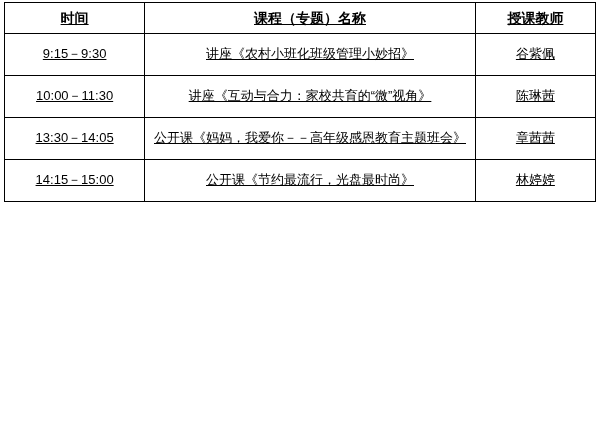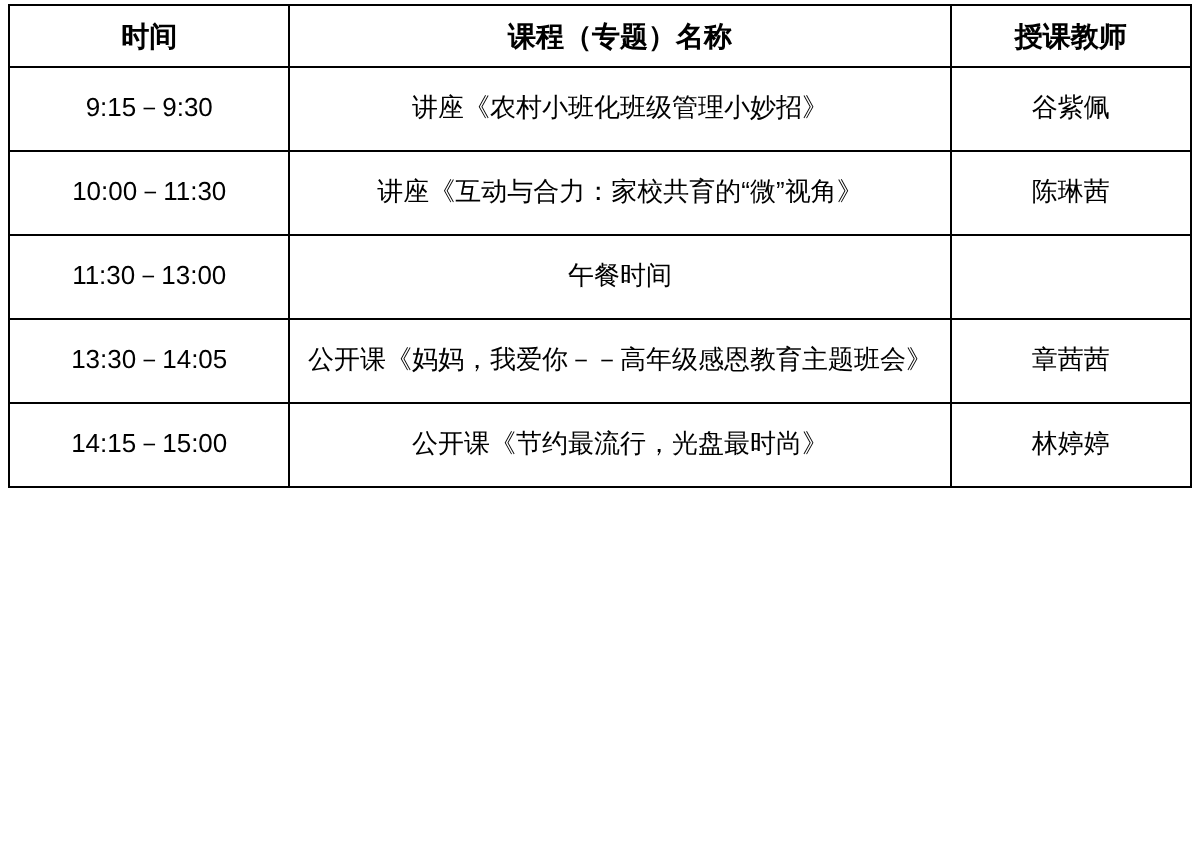--- a/index.html
+++ b/index.html
@@ -12,20 +12,21 @@
     height: 431px;
     font-family: "Liberation Sans", "DejaVu Sans", sans-serif;
     color: #000000;
     overflow: hidden;
   }
   .sheet {
     width: 601px;
     height: 431px;
     box-sizing: border-box;
     padding: 2px 4px 4px 4px;
+    text-decoration: underline;
   }
   table.schedule {
     width: 592px;
     border-collapse: collapse;
     table-layout: fixed;
     margin: 0;
   }
   table.schedule td, table.schedule th {
     border: 1px solid #000000;
     padding: 0 2px;
@@ -85,25 +86,20 @@
         <td class="time-cell">9:15－9:30</td>
         <td class="course-cell">讲座《农村小班化班级管理小妙招》</td>
         <td class="teacher-cell">谷紫佩</td>
       </tr>
       <tr>
         <td class="time-cell">10:00－11:30</td>
         <td class="course-cell">讲座《互动与合力：家校共育的“微”视角》</td>
         <td class="teacher-cell">陈琳茜</td>
       </tr>
       <tr>
-        <td class="time-cell">11:30－13:00</td>
-        <td class="course-cell">午餐时间</td>
-        <td class="teacher-cell blank"></td>
-      </tr>
-      <tr>
         <td class="time-cell">13:30－14:05</td>
         <td class="course-cell">公开课《妈妈，我爱你－－高年级感恩教育主题班会》</td>
         <td class="teacher-cell">章茜茜</td>
       </tr>
       <tr>
         <td class="time-cell">14:15－15:00</td>
         <td class="course-cell">公开课《节约最流行，光盘最时尚》</td>
         <td class="teacher-cell">林婷婷</td>
       </tr>
     </tbody>

